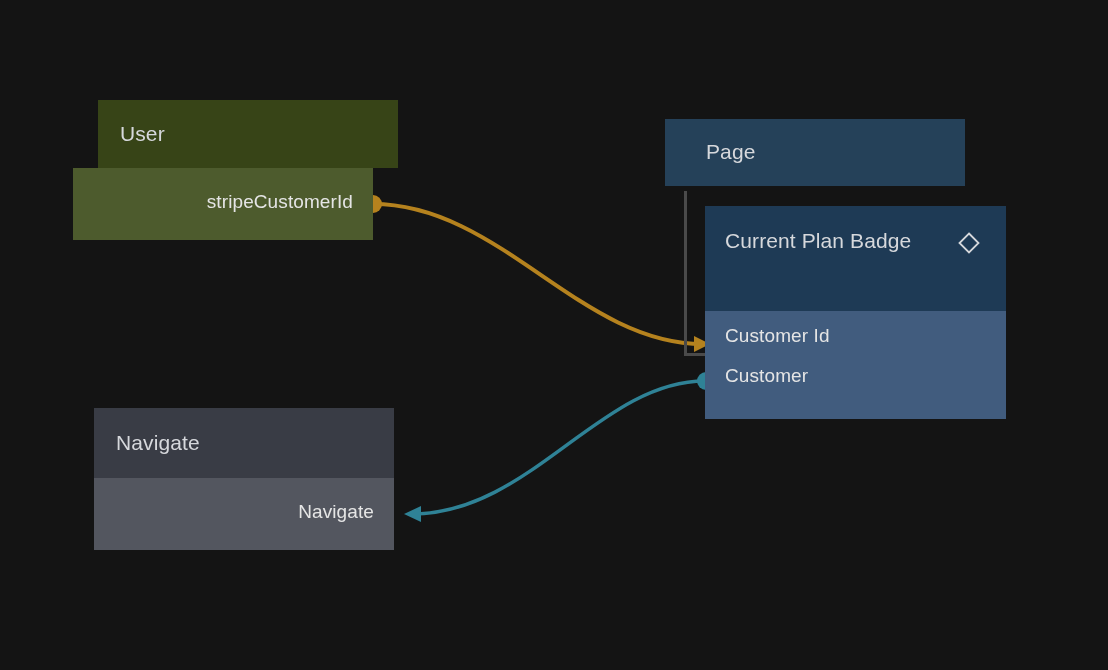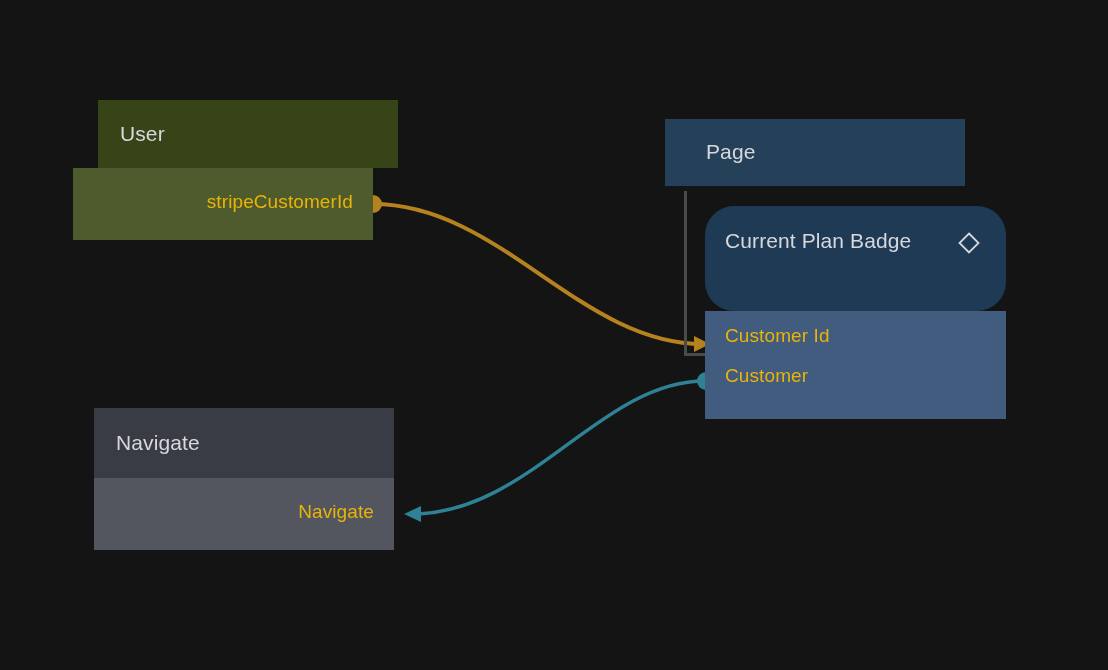--- a/index.html
+++ b/index.html
@@ -31,21 +31,21 @@
   .node { position: absolute; box-sizing: border-box; }
 
   .node-title {
     color: #d6d8dc;
     font-size: 21px;
     line-height: 1.2;
     letter-spacing: 0.1px;
     white-space: pre;
   }
   .field-text {
-    color: #eab308;
+    color: #e5e5e5;
     font-size: 19px;
     line-height: 1.25;
     letter-spacing: 0.1px;
     white-space: pre;
   }
 
   
   #user-node { left: 73px; top: 100px; width: 300px; height: 140px; }
   #user-node .hdr {
     position: absolute; left: 0; top: 0; width: 300px; height: 68px;
@@ -77,21 +77,20 @@
     border-bottom: 3px solid #4a4a4a;
     height: 162px;
   }
 
   #page-node .sub-node {
     position: absolute; left: 40px; top: 87px; width: 301px; height: 213px;
   }
   #page-node .sub-hdr {
     position: absolute; left: 0; top: 0; width: 301px; height: 105px;
     background: #1e3a55;
-    border-radius: 29px;
   }
   #page-node .sub-hdr .node-title {
     position: absolute; left: 20px; top: 22px;
   }
   #page-node .diamond-icon {
     position: absolute; right: 26px; top: 26px;
     width: 22px; height: 22px;
   }
   #page-node .sub-body {
     position: absolute; left: 0; top: 105px; width: 301px; height: 108px;

